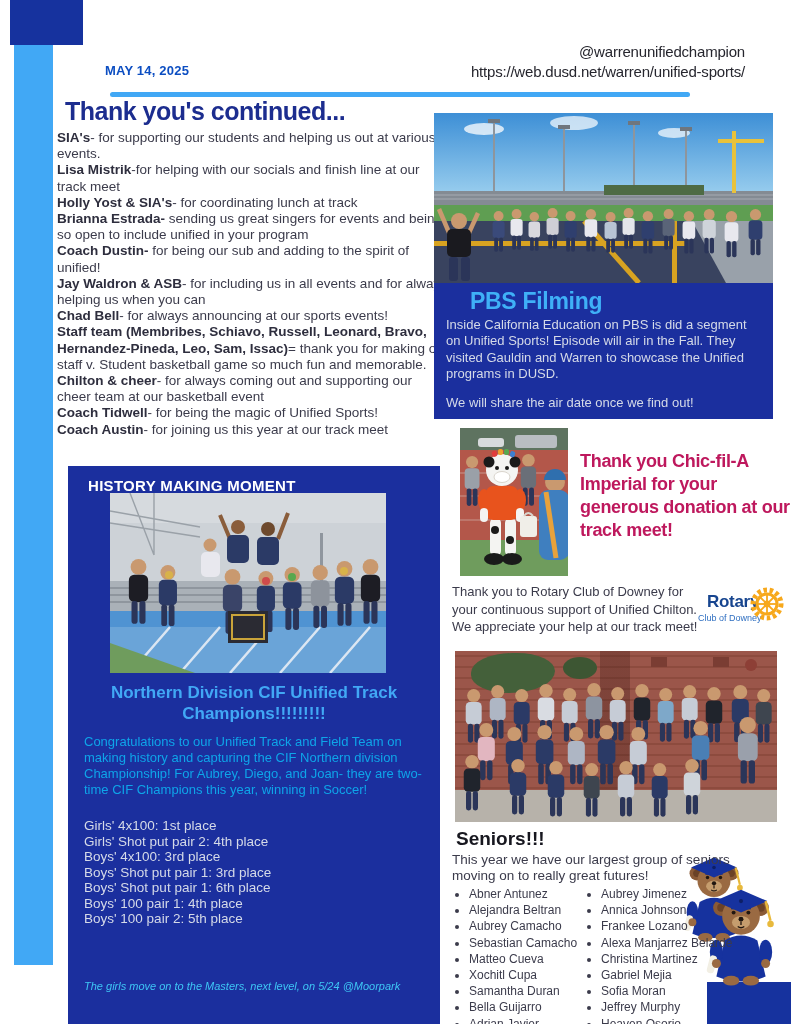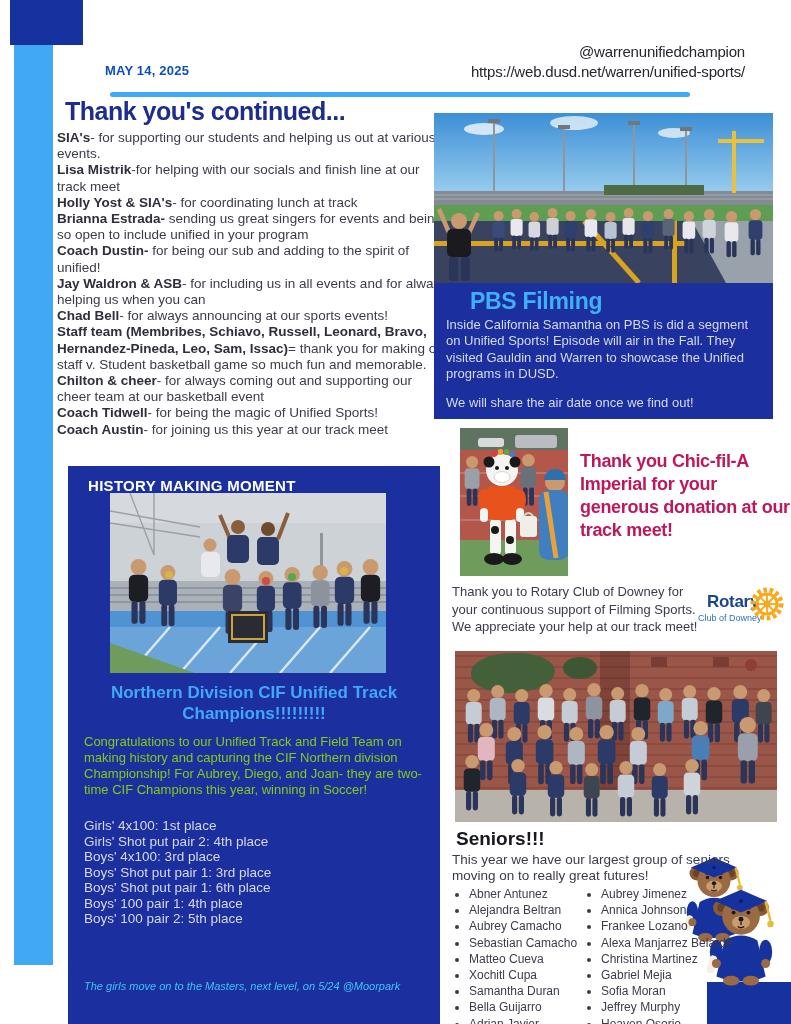--- a/index.html
+++ b/index.html
@@ -26,21 +26,21 @@
   .thankyou { position:absolute; left:57px; top:97px; width:392px; }
   .thankyou h1 { margin:0 0 4px 8px; font-size:25px; color:#1c2d8f; letter-spacing:-.5px; }
   .ty-item { font-size:13.5px; line-height:16.2px; color:#3b3b4b; }
   .ty-item b { color:#2e2e3e; }
 
   
   .history-box { position:absolute; left:68px; top:466px; width:372px; height:656px; background:#1b2f9e; }
   .hb-label { position:absolute; left:20px; top:11px; color:#ffffff; font-weight:bold; font-size:15px; letter-spacing:.3px; }
   .hb-photo { position:absolute; left:42px; top:27px; width:276px; height:180px; overflow:hidden; }
   .hb-title { position:absolute; left:10px; top:216px; width:352px; text-align:center; color:#41a8f5; font-weight:bold; font-size:17px; line-height:21px; }
-  .hb-body { position:absolute; left:16px; top:268px; width:344px; color:#84cc16; font-size:13px; line-height:16px; }
+  .hb-body { position:absolute; left:16px; top:268px; width:344px; color:#0ea5e9; font-size:13px; line-height:16px; }
   .hb-results { position:absolute; left:16px; top:352px; width:344px; }
   .hb-line { font-size:13.5px; line-height:15.5px; color:#d5dae8; }
   .hb-note { position:absolute; left:16px; top:514px; width:348px; color:#3ec6f5; font-style:italic; font-size:11px; }
 
   
   .photo-track { position:absolute; left:434px; top:113px; width:339px; height:170px; overflow:hidden; }
   .pbs-box { position:absolute; left:434px; top:283px; width:339px; height:136px; background:#1b2f9e; padding:5px 12px 0 12px; }
   .pbs-title { margin-left:24px; font-size:23px; font-weight:bold; color:#3fb0f7; letter-spacing:-.3px; }
   .pbs-body { margin-top:2px; color:#d5dae8; font-size:13px; line-height:16.3px; }
   .pbs-body2 { margin-top:13px; color:#d5dae8; font-size:13px; line-height:16.3px; }
@@ -268,21 +268,21 @@
       <line x1="34" y1="122" x2="44" y2="100" stroke="#c9996f" stroke-width="4.5"></line>
       <circle cx="25" cy="108" r="8" fill="#c9996f"></circle>
       <rect x="13" y="116" width="24" height="28" rx="5" fill="#1a1a1f"></rect>
       <rect x="15" y="144" width="9" height="24" rx="3" fill="#2b3559"></rect>
       <rect x="27" y="144" width="9" height="24" rx="3" fill="#2b3559"></rect>
     </svg>
   </div>
 
   <div class="pbs-box">
     <div class="pbs-title">PBS Filming</div>
-    <div class="pbs-body">Inside California Samantha on PBS is did a segment on Unified Sports!  Episode will air in the Fall.  They visited Gauldin and Warren to showcase the Unified programs in DUSD.</div>
+    <div class="pbs-body">Inside California Education on PBS is did a segment on Unified Sports!  Episode will air in the Fall.  They visited Gauldin and Warren to showcase the Unified programs in DUSD.</div>
     <div class="pbs-body2">We will share the air date once we find out!</div>
   </div>
 
   <div class="cfa-photo">
     <svg width="108" height="148" viewBox="0 0 108 148">
       <rect width="108" height="148" fill="#b3574a"></rect>
       <rect width="108" height="22" fill="#5e7360"></rect>
       <rect x="55" y="7" width="42" height="13" rx="3" fill="#b9bdc2"></rect>
       <rect x="18" y="10" width="26" height="9" rx="3" fill="#d8dadc"></rect>
       <path d="M0,45 H108 M0,68 H108 M0,92 H108" stroke="#d8c8c4" stroke-width="1.2" opacity=".55"></path>
@@ -316,21 +316,21 @@
       <rect x="38" y="21" width="5" height="6" rx="2" fill="#f0a12e"></rect>
       <rect x="44" y="21" width="5" height="6" rx="2" fill="#58a84e"></rect>
       <rect x="50" y="23" width="5" height="6" rx="2" fill="#3e7fd0" transform="rotate(18 52 26)"></rect>
 
       <rect x="60" y="88" width="17" height="21" rx="3" fill="#f0eee8"></rect>
       <path d="M64,88 q4,-6 9,0" stroke="#d9d4cc" stroke-width="2" fill="none"></path>
     </svg>
   </div>
   <div class="cfa-text">Thank you Chic-fil-A Imperial for your generous donation at our track meet!</div>
 
-  <div class="rotary-text">Thank you to Rotary Club of Downey for your continuous support of Filming Sports.  We appreciate your help at our track meet!</div>
+  <div class="rotary-text">Thank you to Rotary Club of Downey for your continuous support of Unified Chilton.  We appreciate your help at our track meet!</div>
   <div class="rotary-name">Rotary</div>
   <div class="rotary-sub">Club of Downey</div>
   <svg class="rotary-gear" width="36" height="36" viewBox="0 0 36 36">
     <circle cx="18" cy="18" r="14" fill="none" stroke="#f7a81b" stroke-width="5" stroke-dasharray="3.5 2.7"></circle>
     <circle cx="18" cy="18" r="10" fill="none" stroke="#f7a81b" stroke-width="3"></circle>
     <g stroke="#f7a81b" stroke-width="1.8">
       <line x1="18" y1="8" x2="18" y2="28"></line>
         <line x1="8" y1="18" x2="28" y2="18"></line>
       <line x1="11" y1="11" x2="25" y2="25"></line>
         <line x1="25" y1="11" x2="11" y2="25"></line>

